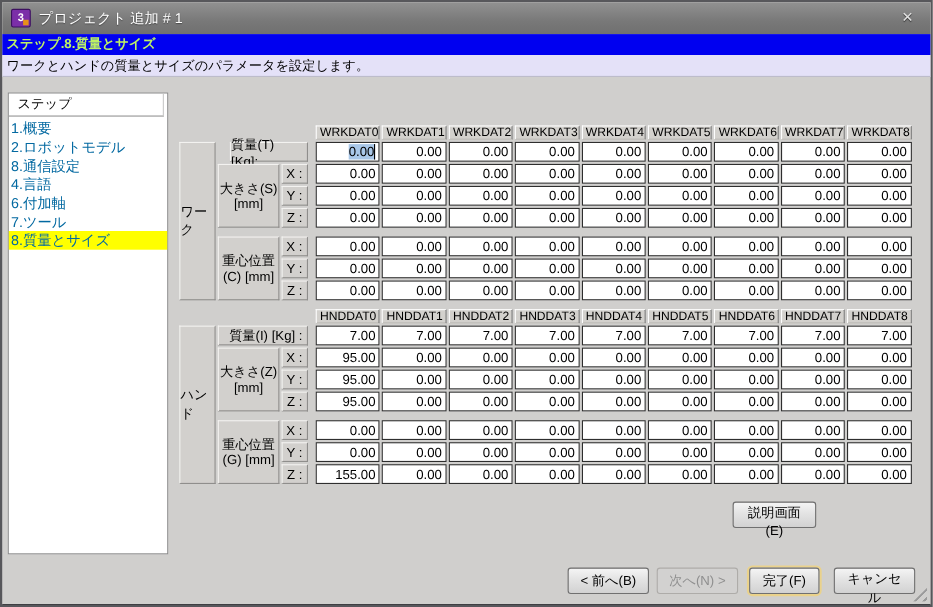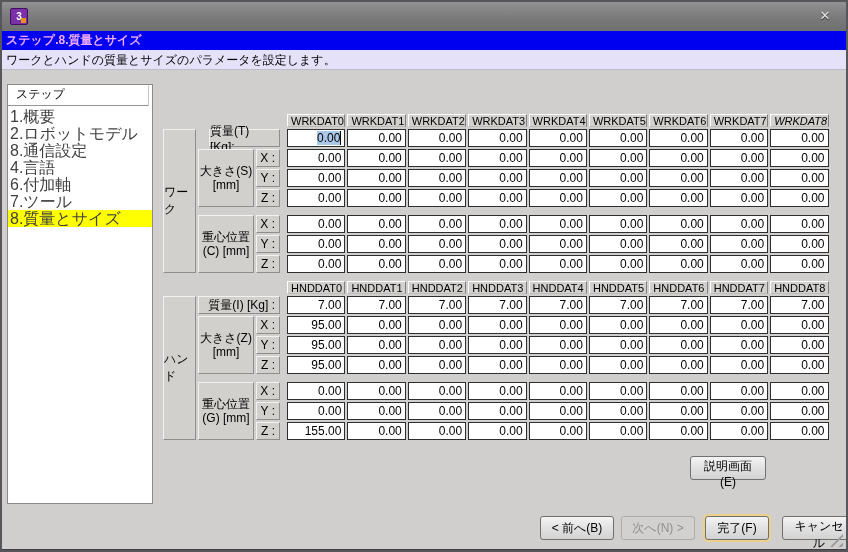--- a/index.html
+++ b/index.html
@@ -10,31 +10,31 @@
             background:linear-gradient(#919191,#787878 60%,#707070);
             display:flex;align-items:center;padding:0 8px;box-sizing:border-box;}
   .app-icon{width:16px;height:15px;background:#7b2fa8;border:1px solid #3d1060;border-radius:2px;
             color:#fff;font-size:10px;font-weight:bold;display:flex;align-items:center;justify-content:center;
             position:relative;flex:0 0 auto;}
   .app-icon::after{content:"";position:absolute;right:1px;bottom:1px;width:5px;height:5px;background:#e8901a;}
   .title-text{color:#fff;font-size:13px;margin-left:7px;text-shadow:0 1px 1px #4a4a4a;white-space:pre;}
   .close-x{position:absolute;right:13px;top:6px;width:16px;height:16px;color:#e3e3e3;font-weight:bold;
            font-size:13px;line-height:16px;text-align:center;text-shadow:0 1px 1px #2e2e2e;cursor:default;}
   
-  .step-header{position:absolute;left:0;top:29px;right:0;height:19px;background:#0000f0;color:#f0abfc;
+  .step-header{position:absolute;left:0;top:29px;right:0;height:19px;background:#0000f0;color:#bef264;
                font-size:12px;font-weight:bold;line-height:19px;padding-left:4px;box-sizing:border-box;}
   .step-desc{position:absolute;left:0;top:48px;right:0;height:20px;background:#e4e1f8;color:#000;
              font-size:12px;line-height:20px;padding-left:4px;box-sizing:border-box;border-bottom:1px solid #bdbccb;}
   
   .sidebar{position:absolute;left:5px;top:82px;width:146px;height:420px;background:#fff;
            border:1px solid #8a8a8a;box-sizing:border-box;}
   .sidebar-header{font-size:12px;padding:1px 0 2px 8px;border-bottom:1px solid #949494;border-right:1px solid #c8c8c8;
                   margin-right:3px;color:#000;}
   .sidebar-items{padding-top:2px;}
-  .sidebar-item{font-size:16px;line-height:17px;padding-left:2px;color:#404040;cursor:default;white-space:nowrap;}
+  .sidebar-item{font-size:13px;line-height:17px;padding-left:2px;color:#0369a1;cursor:default;white-space:nowrap;}
   .sidebar-item.active{background:#ffff00;}
   
   .ptable{position:absolute;display:grid;
           grid-template-columns:33px 56px 24px 3px repeat(9,58.4px);
           grid-template-rows:13px 18px 18px 18px 18px 4px 18px 18px 18px;
           column-gap:2px;row-gap:2px;}
   .ptable .hdr{background:#d3d1cd;border-top:1px solid #fdfdfd;border-left:1px solid #fdfdfd;
                border-right:1px solid #7f7f7f;border-bottom:1px solid #bdbbb7;
                font-size:11px;color:#000;display:flex;align-items:center;padding-left:3px;box-sizing:border-box;
                white-space:nowrap;overflow:hidden;}
@@ -43,40 +43,41 @@
                box-sizing:border-box;}
   .ptable .lbl.mass,.ptable .lbl.axis{justify-content:flex-end;padding-right:4px;}
   .ptable .lbl.group{white-space:pre-line;text-align:center;line-height:1.2;}
   .ptable .cell{background:#fff;border:1px solid #2e2e2e;font-size:12px;color:#000;
                 display:flex;align-items:center;justify-content:flex-end;padding:0 3px;box-sizing:border-box;
                 cursor:text;}
   .ptable .cell .sel{background:#a9c7e8;border-right:1px solid #000;}
   
   .btn{position:absolute;box-sizing:border-box;border:1px solid #707070;border-radius:3px;
        background:linear-gradient(#f4f4f4,#e3e3e3 45%,#d2d2d2);font-size:12px;color:#000;
-       font-family:"Liberation Sans","DejaVu Sans",sans-serif;cursor:default;margin-left:24px;}
+       font-family:"Liberation Sans","DejaVu Sans",sans-serif;cursor:default;}
   .btn.disabled{background:#d2d1d0;border-color:#aeaca9;color:#8f8f8f;}
   .btn.default-ring{box-shadow:0 0 0 2px #ead28b;}
   #btn-explain{left:664px;top:454px;width:76px;height:24px;}
   #btn-back{left:514px;top:514px;width:74px;height:24px;}
   #btn-next{left:595px;top:514px;width:74px;height:24px;}
   #btn-finish{left:679px;top:514px;width:64px;height:24px;}
   #btn-cancel{left:756px;top:514px;width:74px;height:24px;}
   
   .grip{position:absolute;right:3px;bottom:3px;width:13px;height:13px;
         background:repeating-linear-gradient(135deg,transparent 0 3px,#9b9b9b 3px 5px,transparent 5px 6px);
         clip-path:polygon(100% 0,100% 100%,0 100%);}
 </style>
 </head>
 <body>
 
 <div class="window">
 
   <div class="titlebar">
     <div class="app-icon">3</div>
+    <div class="title-text">プロジェクト 追加 # 1</div>
     <div class="close-x">✕</div>
   </div>
 
   <div class="step-header">ステップ.8.質量とサイズ</div>
   <div class="step-desc">ワークとハンドの質量とサイズのパラメータを設定します。</div>
 
   <div class="sidebar">
     <div class="sidebar-header">ステップ</div>
     <div class="sidebar-items">
       <div class="sidebar-item">1.概要</div>
@@ -103,21 +104,21 @@
       <div class="lbl axis" style="grid-area: 8 / 3;">Y :</div>
       <div class="lbl axis" style="grid-area: 9 / 3;">Z :</div>
       <div class="hdr" style="grid-area: 1 / 5;">WRKDAT0</div>
       <div class="hdr" style="grid-area: 1 / 6;">WRKDAT1</div>
       <div class="hdr" style="grid-area: 1 / 7;">WRKDAT2</div>
       <div class="hdr" style="grid-area: 1 / 8;">WRKDAT3</div>
       <div class="hdr" style="grid-area: 1 / 9;">WRKDAT4</div>
       <div class="hdr" style="grid-area: 1 / 10;">WRKDAT5</div>
       <div class="hdr" style="grid-area: 1 / 11;">WRKDAT6</div>
       <div class="hdr" style="grid-area: 1 / 12;">WRKDAT7</div>
-      <div class="hdr" style="grid-area: 1 / 13; font-style: italic;">WRKDAT8</div>
+      <div class="hdr" style="grid-area: 1 / 13;">WRKDAT8</div>
       <div class="cell" style="grid-area: 2 / 5;">
         <span class="sel">0.00</span>
       </div>
       <div class="cell" style="grid-area: 2 / 6;">
         <span>0.00</span>
       </div>
       <div class="cell" style="grid-area: 2 / 7;">
         <span>0.00</span>
       </div>
       <div class="cell" style="grid-area: 2 / 8;">

